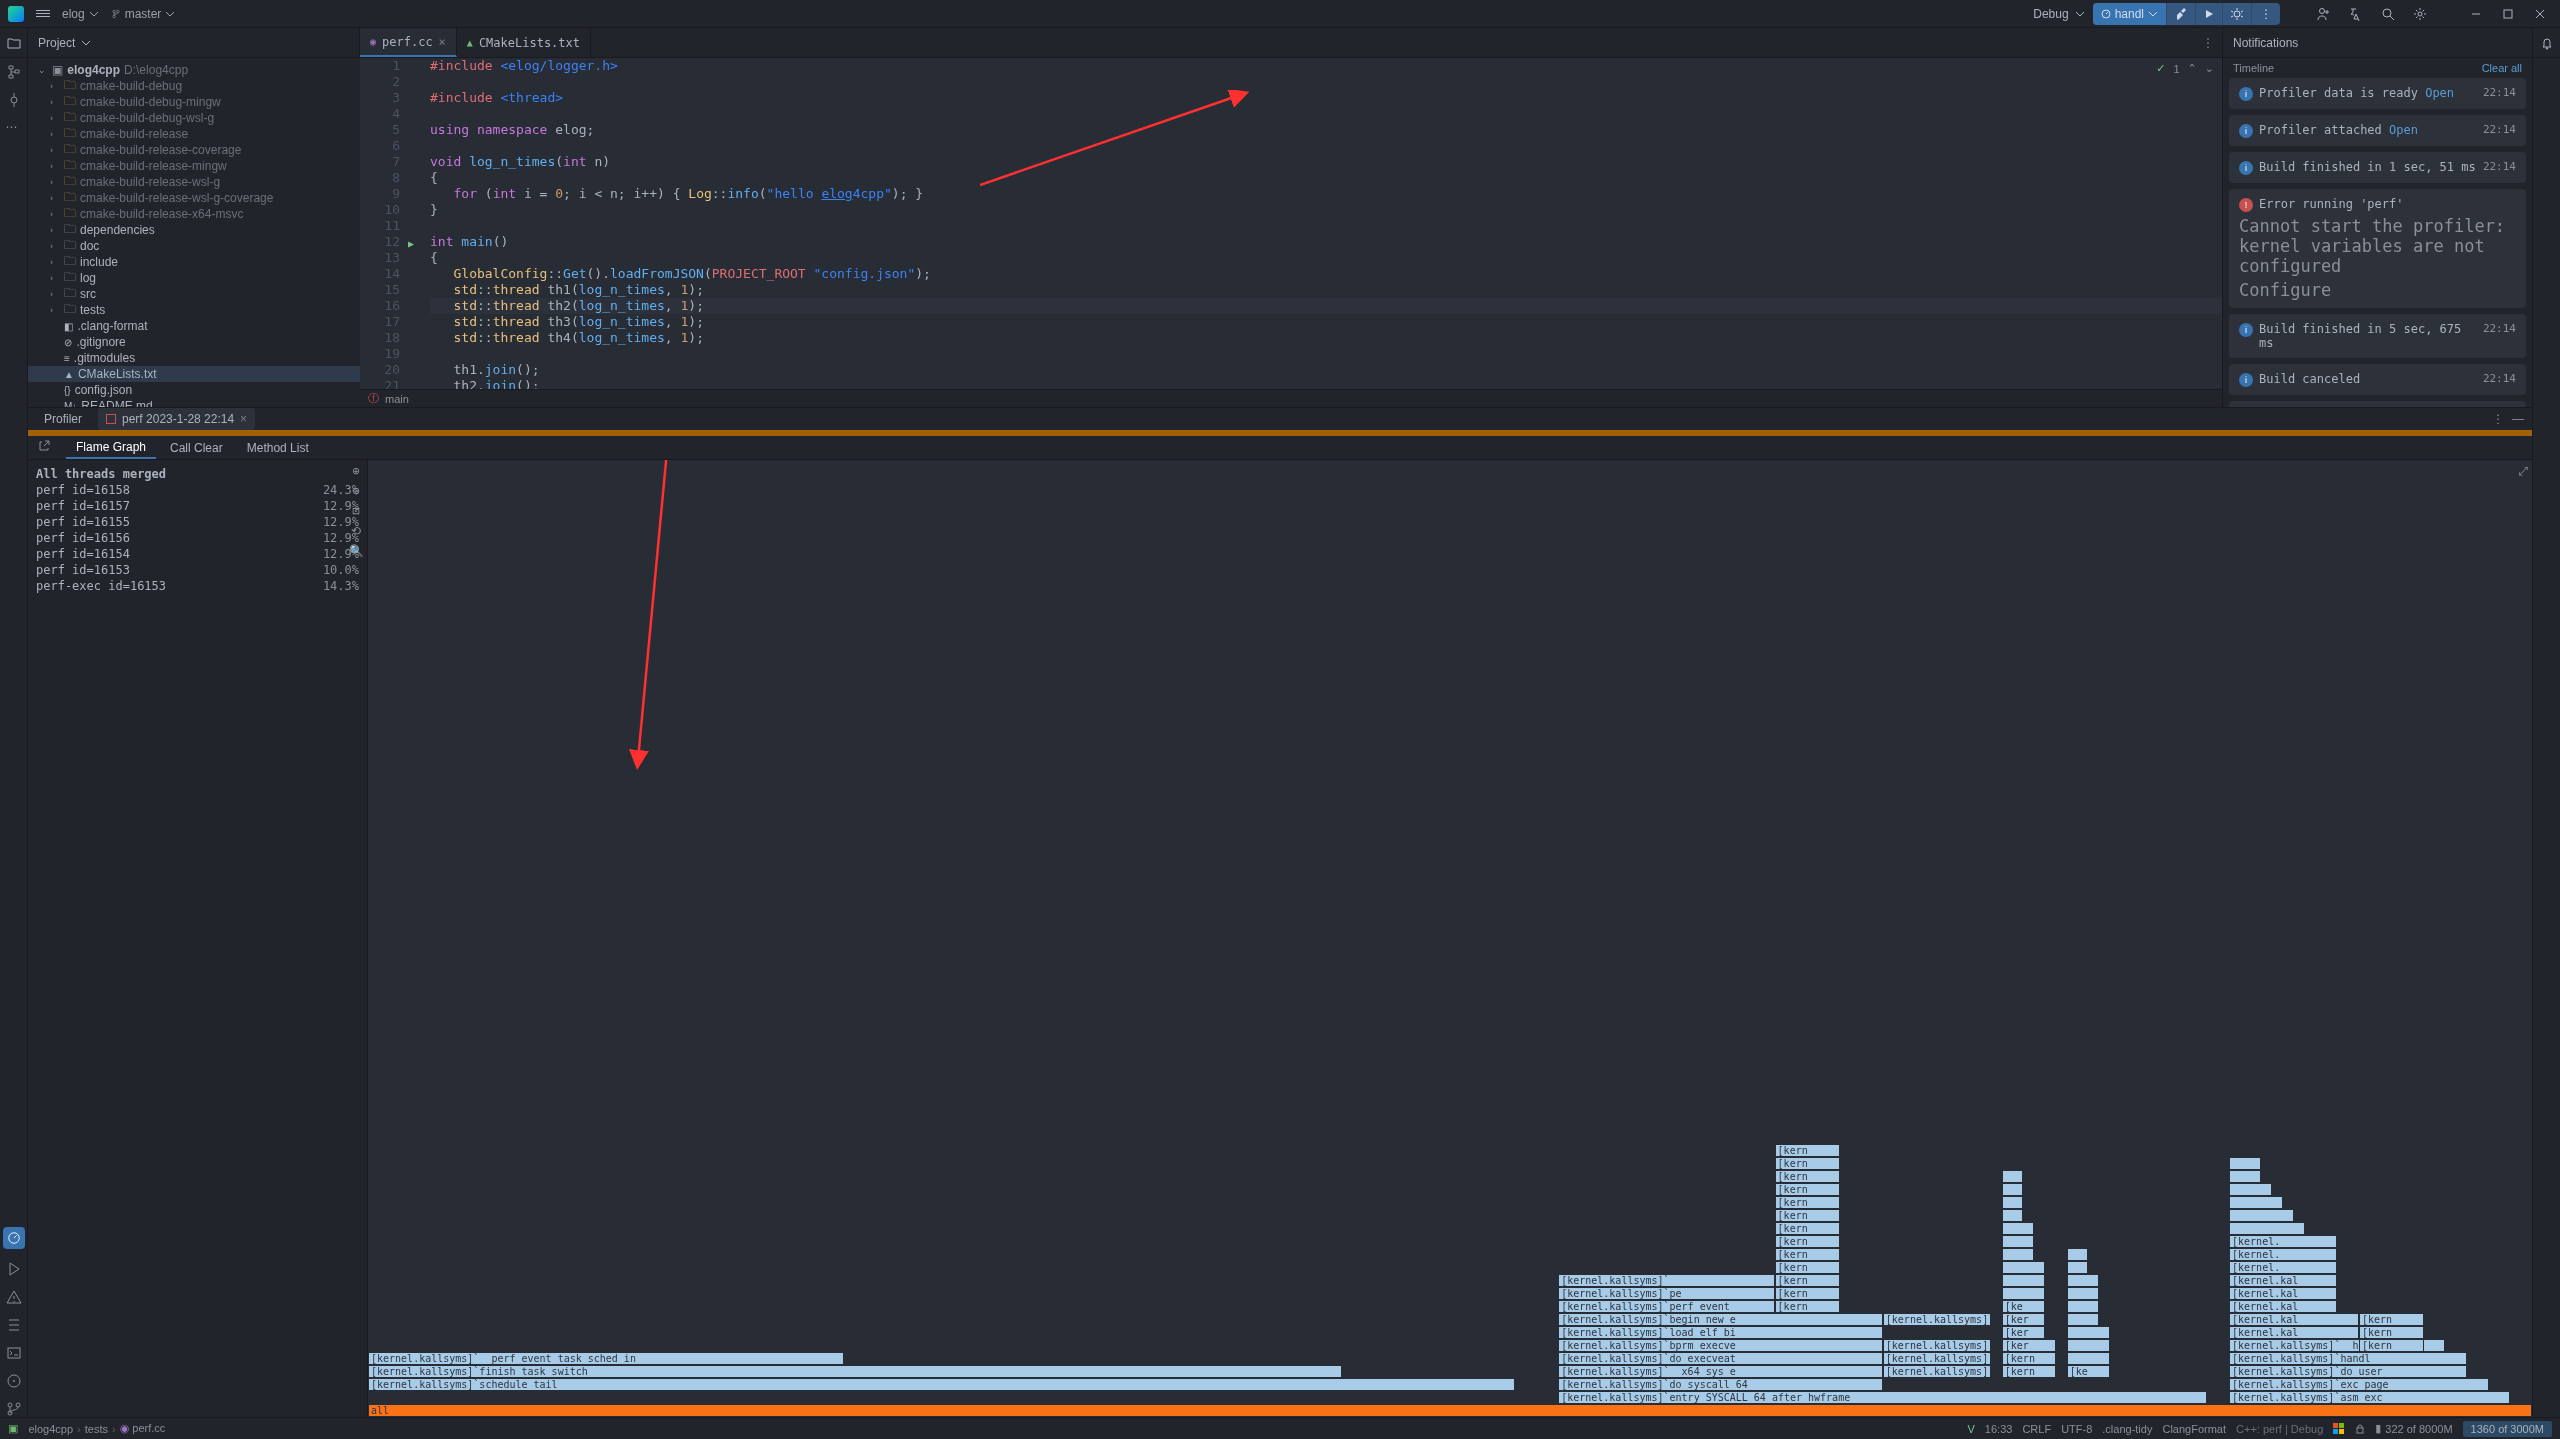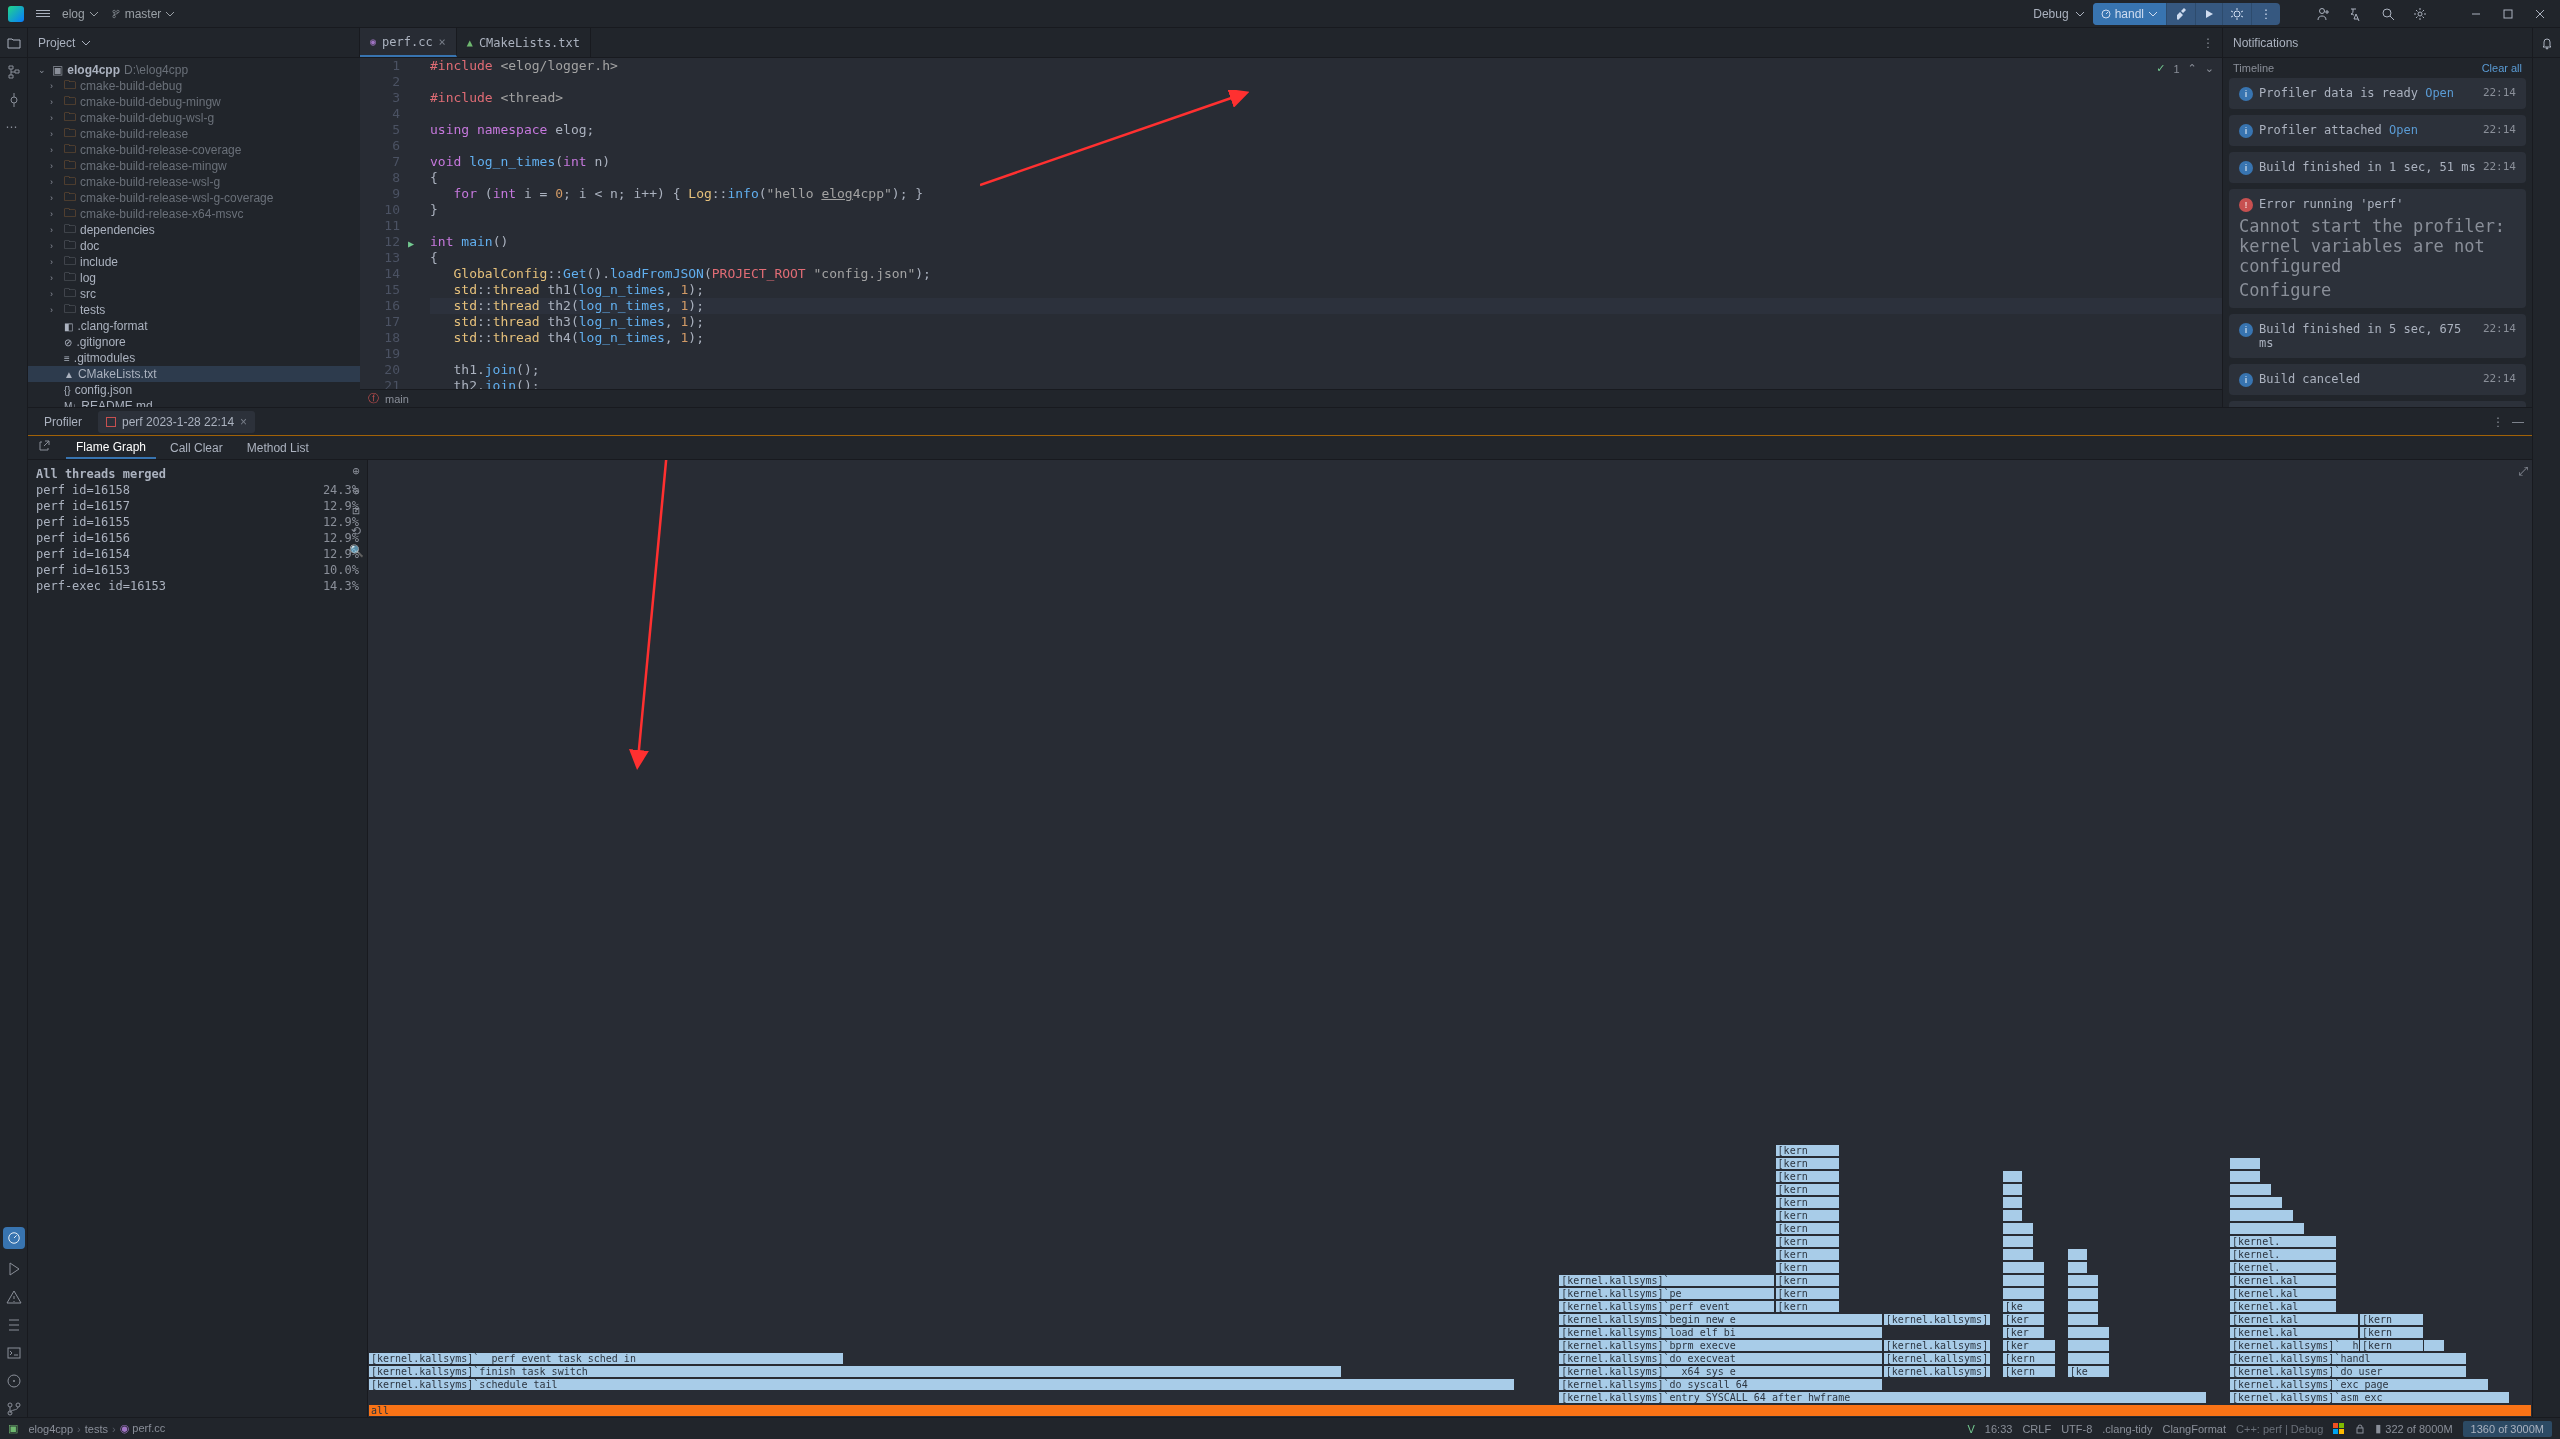--- a/index.html
+++ b/index.html
@@ -184,21 +184,21 @@
   padding-left: 20px;
   white-space: pre;
   color: #abb2bf;
   position: relative;
 }
 .code-line { height: 16px; }
 .code-line.hl { background: #2c313c; }
 .kw { color: #c678dd; }
 .ty { color: #e5c07b; }
 .fn { color: #61afef; }
-.str { color: #a3a3a3; }
+.str { color: #3b82f6; }
 .num { color: #d19a66; }
 .mac { color: #e06c75; }
 .id { color: #abb2bf; }
 .under { text-decoration: underline; }
 .editor-bar-inner {
   position: absolute;
   top: 4px;
   right: 8px;
   display: flex;
   gap: 8px;
@@ -271,21 +271,21 @@
   flex-direction: column;
   min-height: 0;
   background: #21252b;
 }
 .prof-tabs {
   height: 28px;
   display: flex;
   align-items: center;
   padding: 0 8px;
   gap: 8px;
-  border-bottom: 1px solid #a16207;
+  border-bottom: 6px solid #a16207;
 }
 .prof-tab {
   padding: 4px 8px;
   cursor: pointer;
   font-size: 12px;
 }
 .prof-session {
   display: flex;
   align-items: center;
   gap: 6px;

